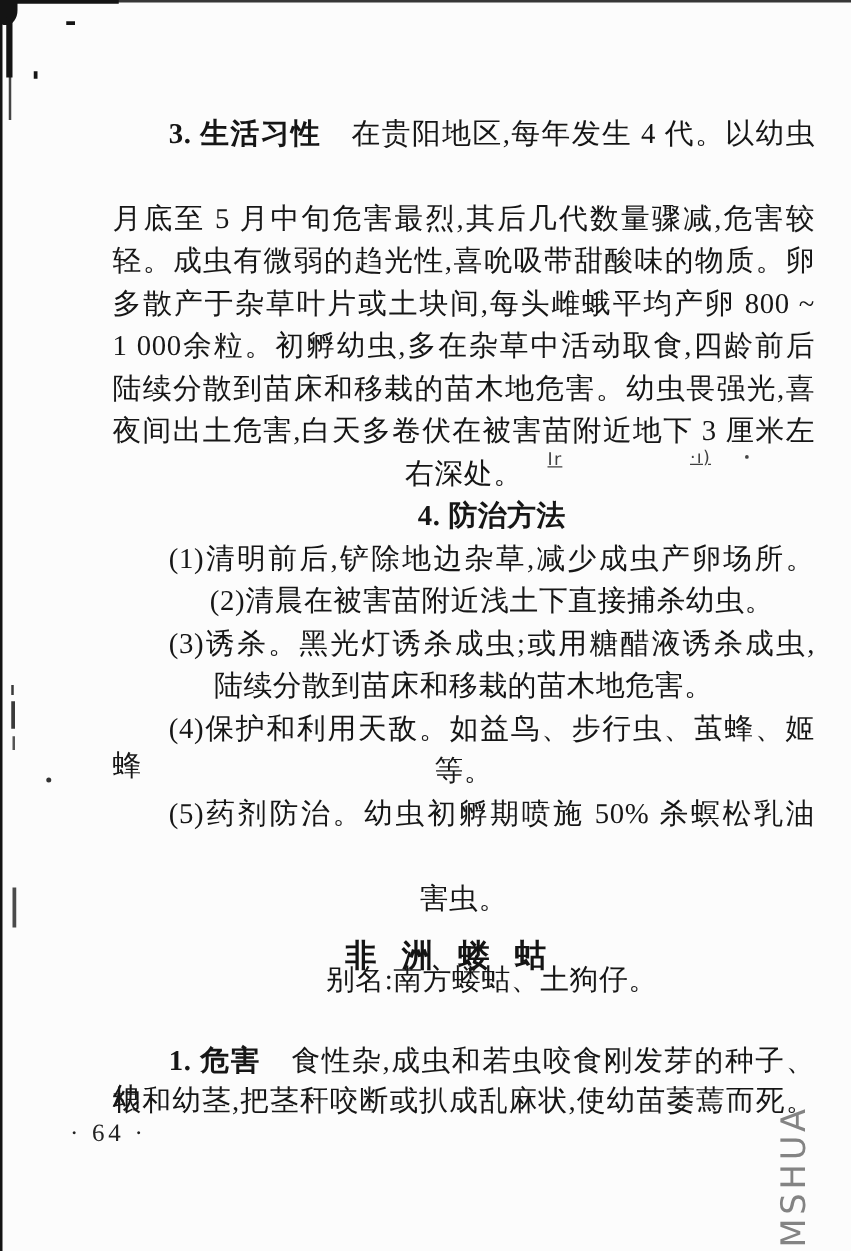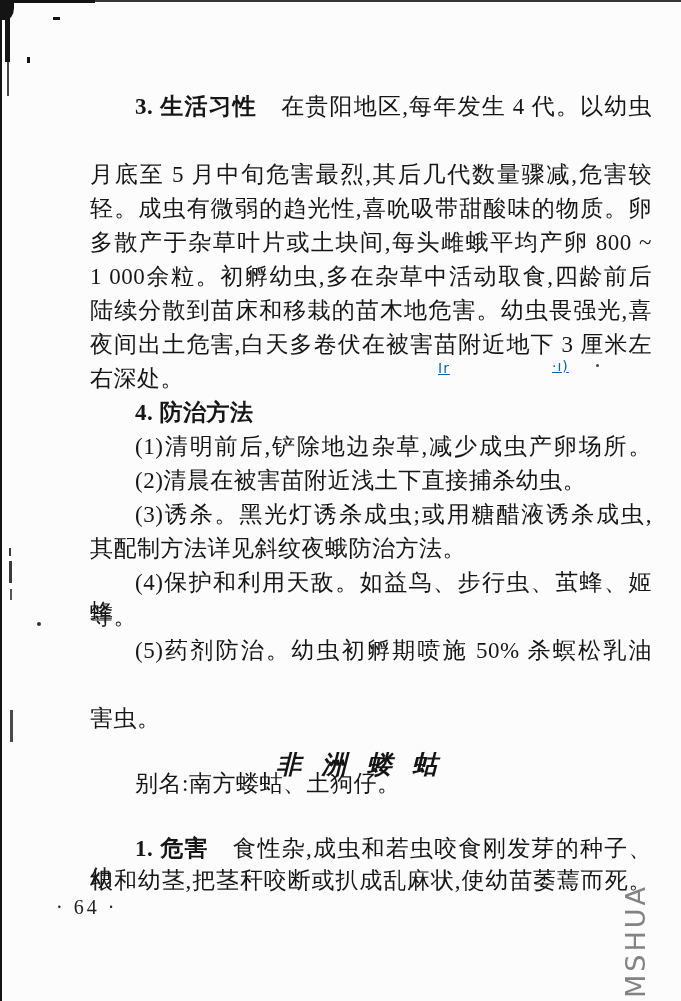--- a/index.html
+++ b/index.html
@@ -12,35 +12,35 @@
     color:#161616;
   }
   
   .line{
     position:absolute;
     left:90px;width:562px;height:30px;
     font-size:23px;line-height:30px;
     letter-spacing:0.5px;
     white-space:nowrap;
     color:#161616;
+    text-align:center;
   }
   .just{
     white-space:normal;
     text-align:justify;
     text-align-last:justify;
     text-justify:inter-character;
   }
   .ind{text-indent:45px;}
   .b{font-weight:bold;}
   .heading{
     position:absolute;left:90px;top:748px;width:540px;
     text-align:center;font-weight:bold;
     font-size:25px;letter-spacing:7px;
     color:#141414;
-    font-style:italic;
   }
   .pageno{
     position:absolute;left:56px;top:896px;
     font-size:20px;letter-spacing:3px;color:#222;
   }
   .watermark{
     position:absolute;left:620px;top:874px;height:124px;width:36px;
     writing-mode:vertical-rl;transform:rotate(180deg);
     font-family:"DejaVu Sans","Liberation Sans",sans-serif;
     font-size:27px;letter-spacing:3px;color:#838383;
@@ -57,21 +57,21 @@
   .spk2{left:53px;top:17px;width:7px;height:3px;}
   .dash1{left:9px;top:548px;width:2px;height:8px;background:#3a3a3a;}
   .dash2{left:9px;top:561px;width:3px;height:22px;background:#3a3a3a;}
   .dash3{left:10px;top:589px;width:2px;height:11px;background:#555;}
   .dash4{left:10px;top:710px;width:3px;height:32px;background:#4a4a4a;}
   .dot1{left:37px;top:622px;width:4px;height:4px;border-radius:50%;background:#333;}
   .dot2{left:596px;top:364px;width:3px;height:3px;border-radius:50%;background:#444;}
   .stray{
     position:absolute;background:none;
     font-family:"DejaVu Sans",sans-serif;
-    font-size:14px;color:#0369a1;letter-spacing:1px;text-decoration:underline;
+    font-size:14px;color:#404040;letter-spacing:1px;text-decoration:underline;
   }
   .stray1{left:438px;top:360px;}
   .stray2{left:552px;top:358px;}
 </style>
 </head>
 <body>
 
 <div class="page">
 
   <div class="artifact edge-top"></div>
@@ -96,21 +96,21 @@
   <div class="line just" style="top:194px"><span>轻。成虫有微弱的趋光性,喜吮吸带甜酸味的物质。卵</span></div>
   <div class="line just" style="top:228px"><span>多散产于杂草叶片或土块间,每头雌蛾平均产卵 800 ~</span></div>
   <div class="line just" style="top:262px"><span>1 000余粒。初孵幼虫,多在杂草中活动取食,四龄前后</span></div>
   <div class="line just" style="top:296px"><span>陆续分散到苗床和移栽的苗木地危害。幼虫畏强光,喜</span></div>
   <div class="line just" style="top:330px"><span>夜间出土危害,白天多卷伏在被害苗附近地下 3 厘米左</span></div>
   <div class="line" style="top:364px"><span>右深处。</span></div>
   <div class="line ind" style="top:398px"><span class="b">4. 防治方法</span><span></span></div>
   <div class="line just ind" style="top:432px"><span>(1)清明前后,铲除地边杂草,减少成虫产卵场所。</span></div>
   <div class="line ind" style="top:466px"><span>(2)清晨在被害苗附近浅土下直接捕杀幼虫。</span></div>
   <div class="line just ind" style="top:500px"><span>(3)诱杀。黑光灯诱杀成虫;或用糖醋液诱杀成虫,</span></div>
-  <div class="line" style="top:534px"><span>其配制方法详见斜纹夜蛾防治方法。</span></div>
+  <div class="line" style="top:534px"><span>陆续分散到苗床和移栽的苗木地危害。</span></div>
   <div class="line just ind" style="top:568px"><span>(4)保护和利用天敌。如益鸟、步行虫、茧蜂、姬蜂</span></div>
   <div class="line" style="top:602px"><span>等。</span></div>
   <div class="line just ind" style="top:636px"><span>(5)药剂防治。幼虫初孵期喷施 50% 杀螟松乳油</span></div>
   <div class="line" style="top:704px"><span>害虫。</span></div>
 
   <div class="heading">非 洲 蝼 蛄</div>
 
   <div class="line ind" style="top:769px"><span>别名:南方蝼蛄、土狗仔。</span></div>
   <div class="line just ind" style="top:834px"><span class="b">1. 危害</span><span>　食性杂,成虫和若虫咬食刚发芽的种子、幼</span></div>
   <div class="line just" style="top:866px"><span>根和幼茎,把茎秆咬断或扒成乱麻状,使幼苗萎蔫而死。</span></div>

